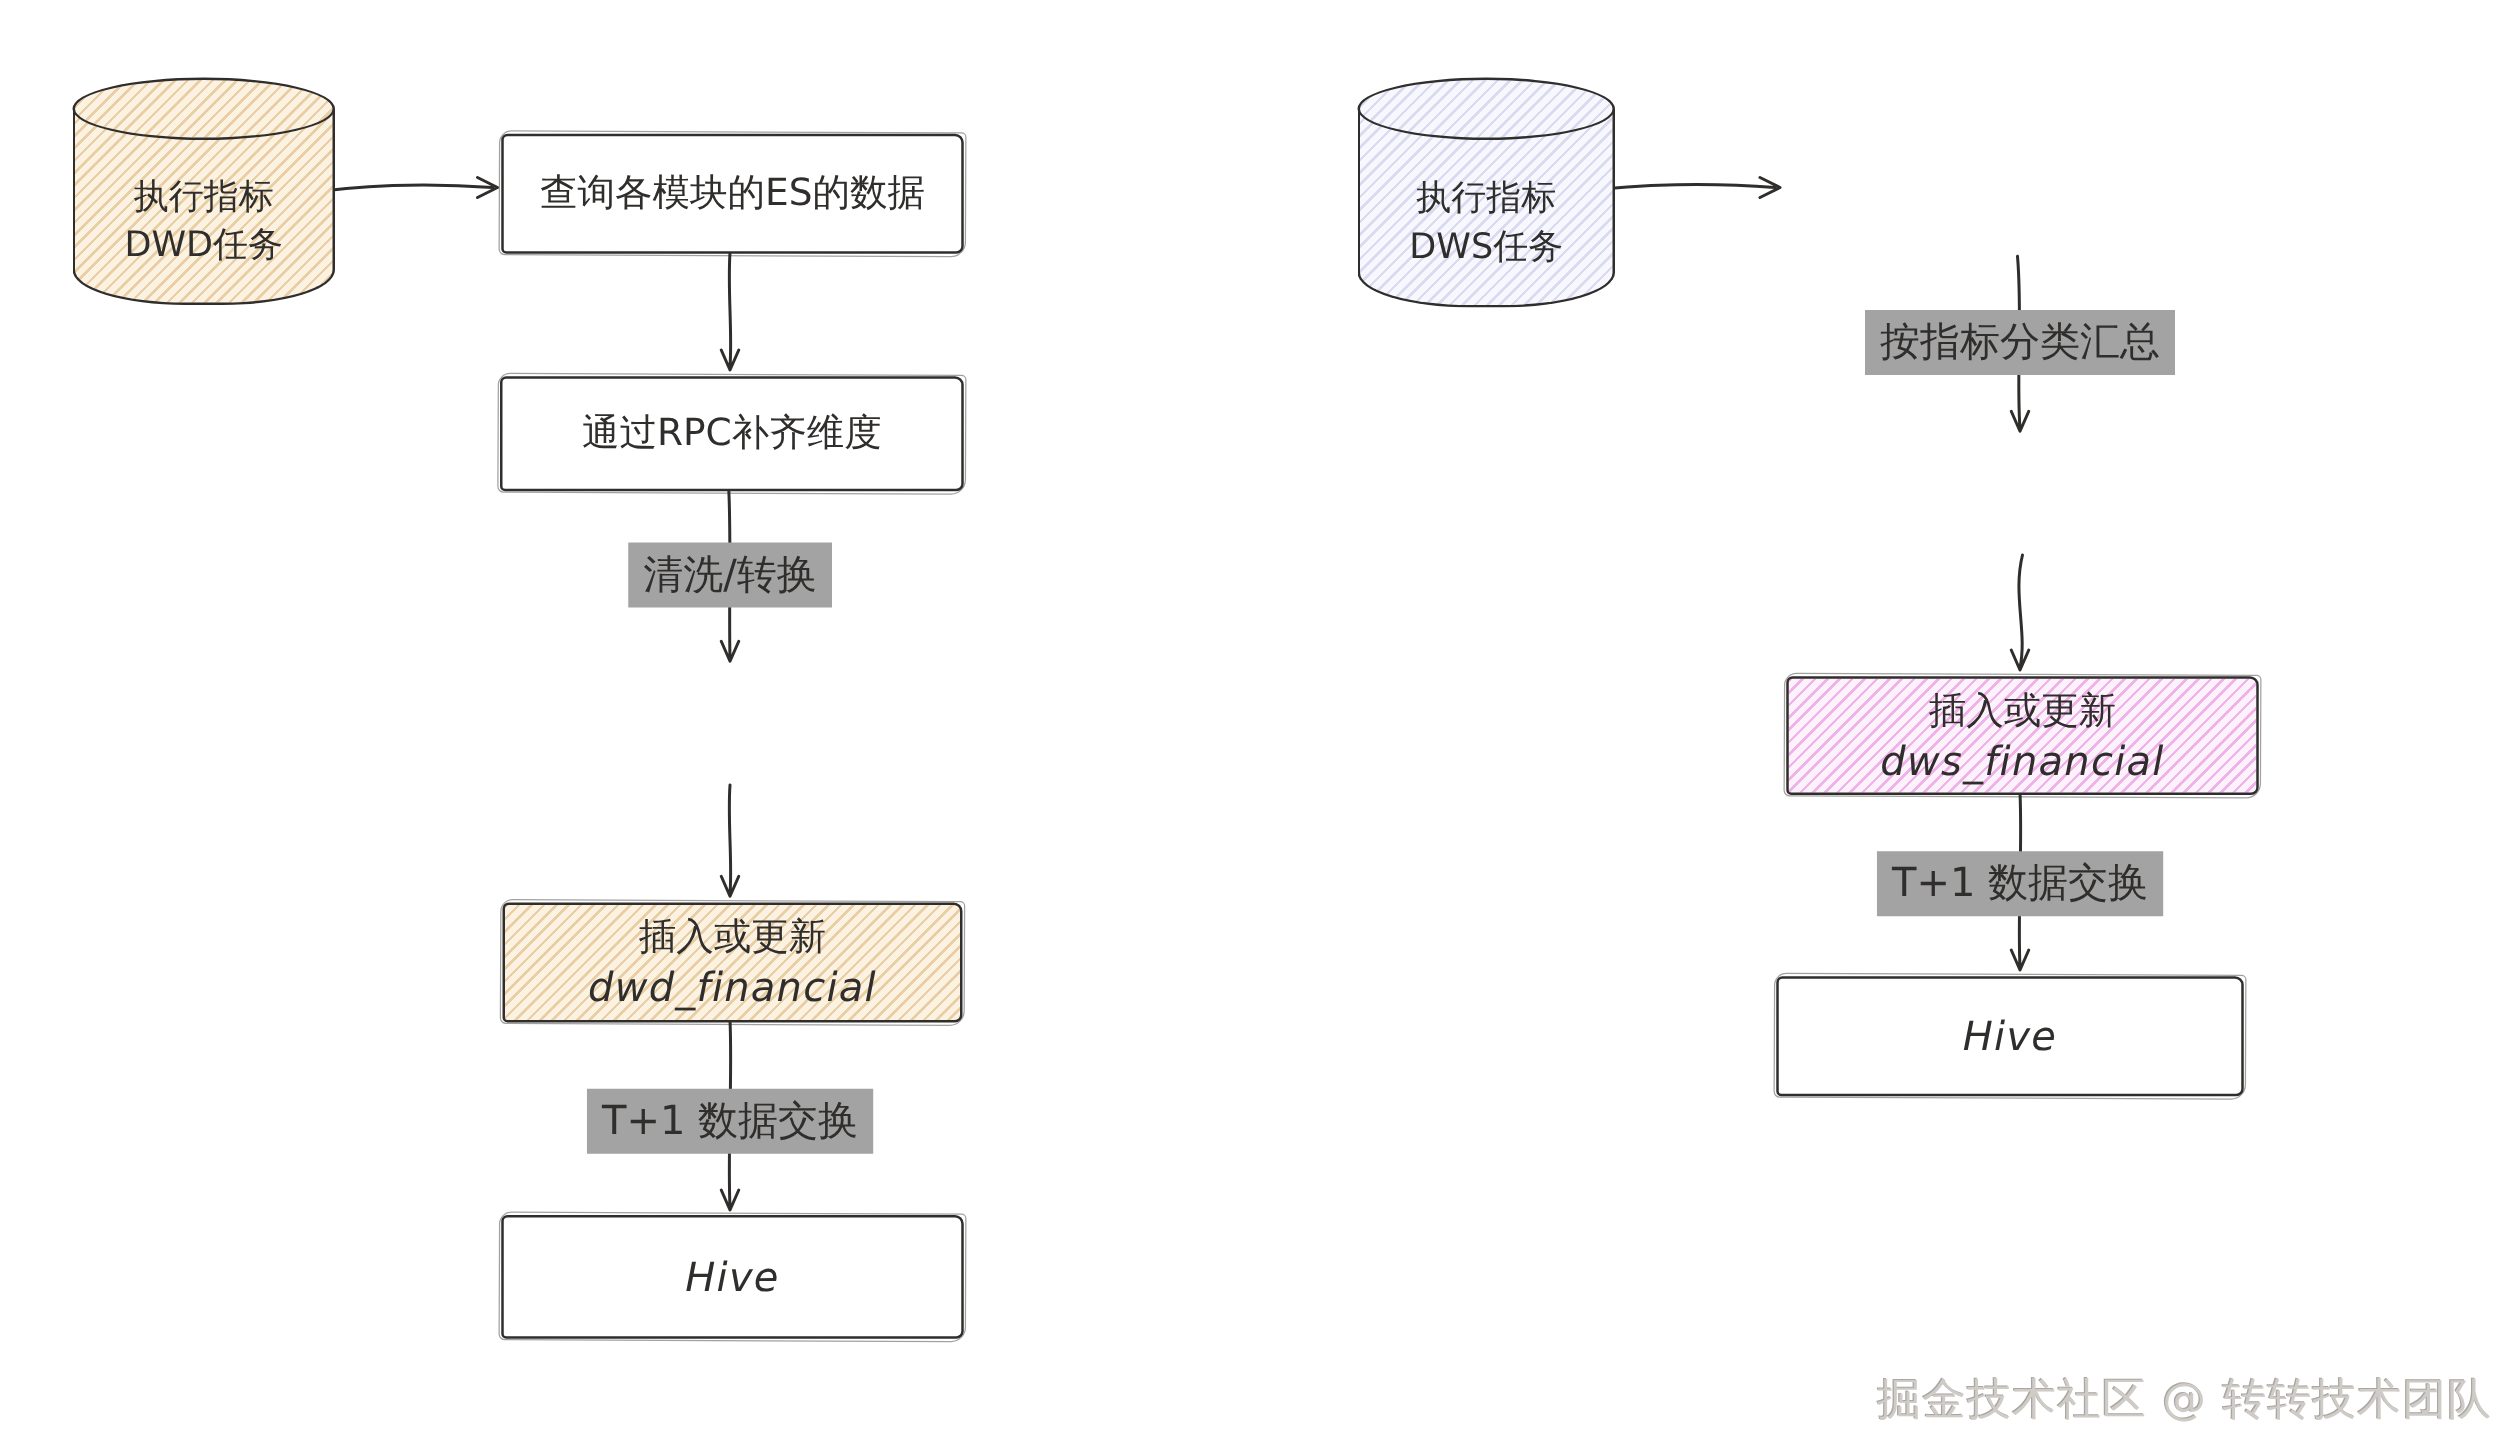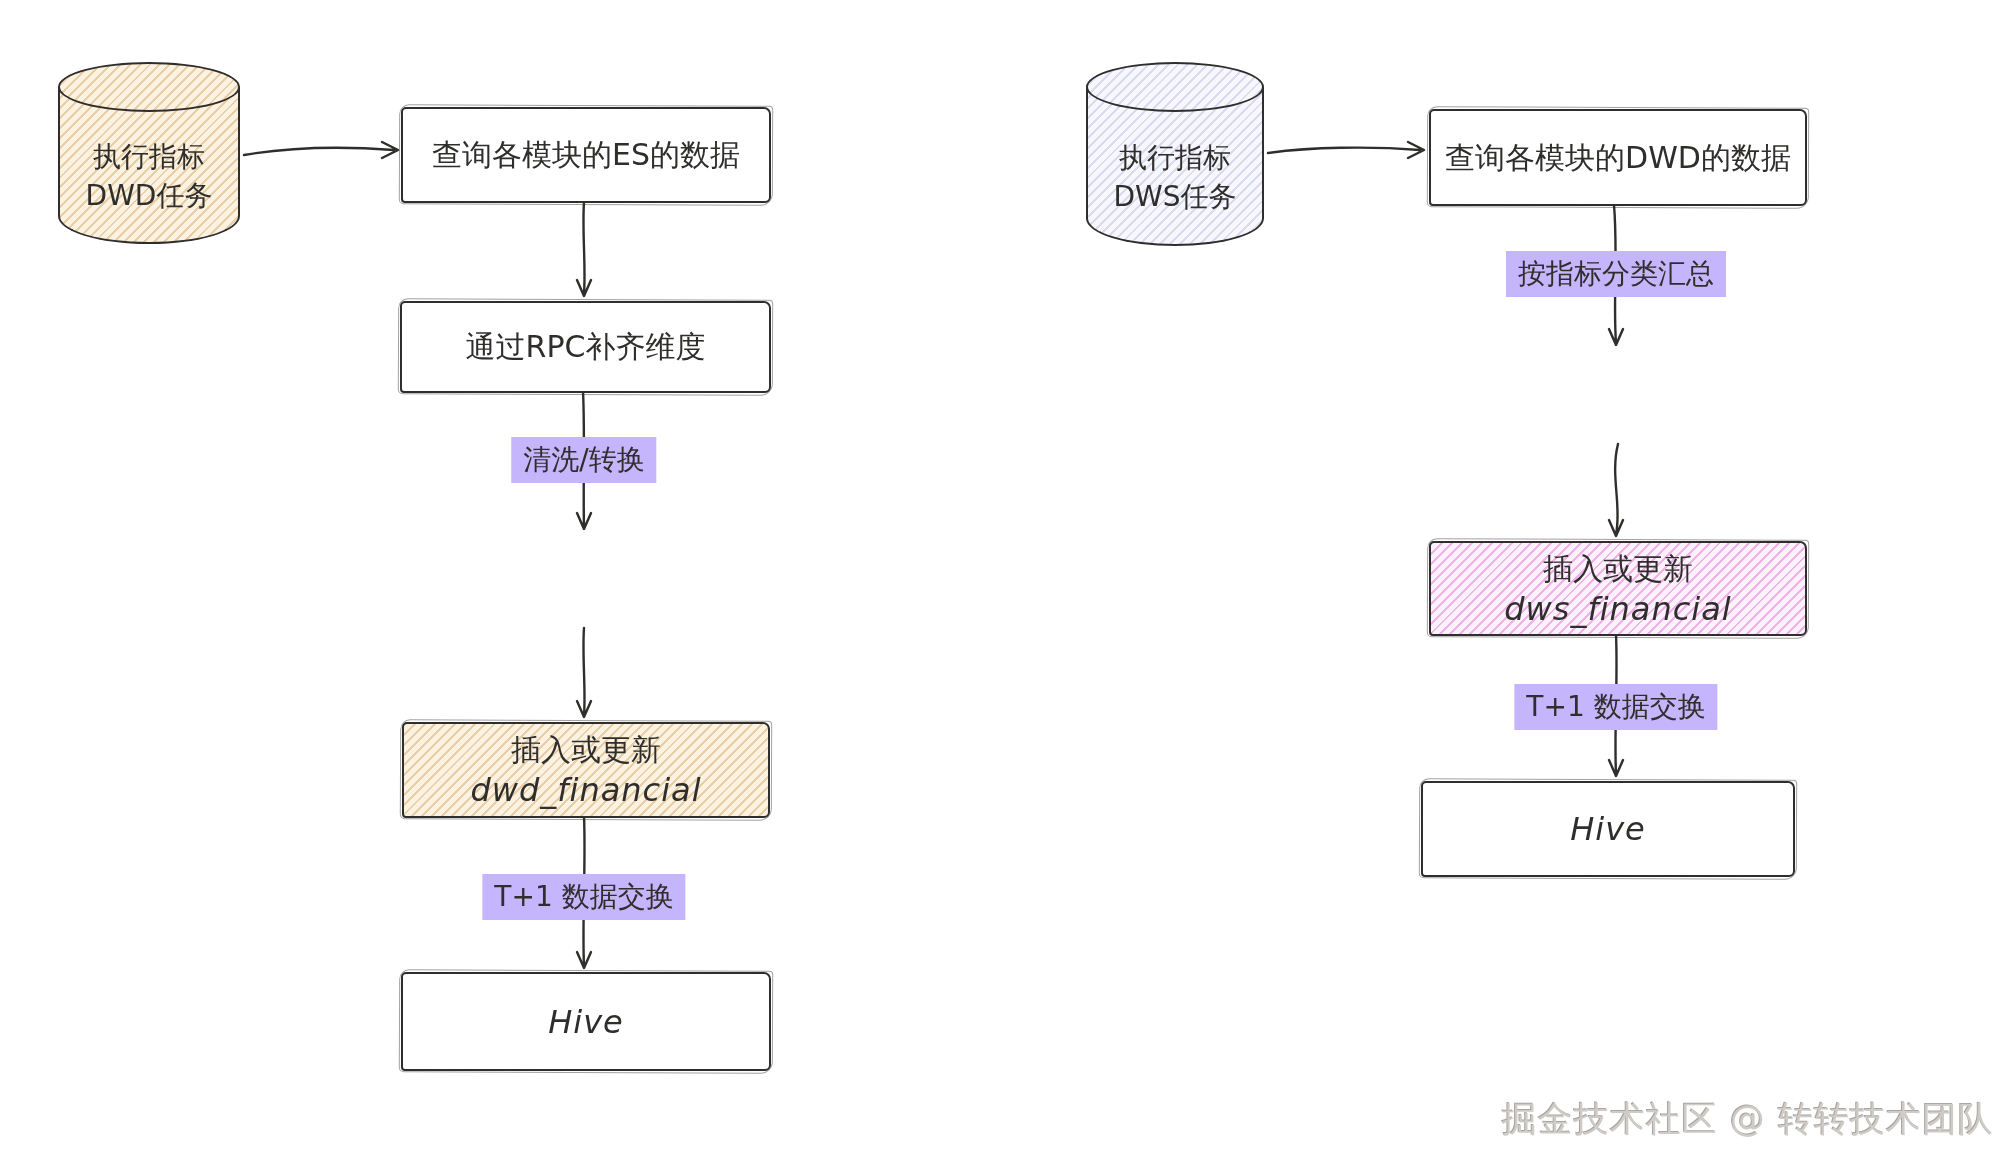--- a/index.html
+++ b/index.html
@@ -37,38 +37,38 @@
     background-image:repeating-linear-gradient(135deg,var(--lav-line) 0 2px,rgba(0,0,0,0) 2px 7px);
   }
   .hatch-pink{
     background-color:var(--pink-bg);
     background-image:repeating-linear-gradient(135deg,var(--pink-line) 0 2px,rgba(0,0,0,0) 2px 7px);
   }
   .node.hatch-tan,.node.hatch-pink{background-color:var(--tan-bg);}
   .node.hatch-pink{background-color:var(--pink-bg);}
   .node .latin{font-size:32px;letter-spacing:1px;font-style:italic;}
 
-  .cyl{position:absolute;z-index:2;}
+  .cyl{position:absolute;z-index:2;padding-left:28px;}
   .cyl-top{
     position:absolute;top:0;left:0;right:0;height:50px;box-sizing:border-box;
     border:2.5px solid var(--ink);border-radius:50%;z-index:2;
   }
   .cyl-body{
     position:absolute;top:25px;left:0;right:0;bottom:0;box-sizing:border-box;
     border:2.5px solid var(--ink);border-top:none;
     border-radius:0 0 90px 90px / 0 0 28px 28px;z-index:1;
   }
   .cyl-label{
     position:absolute;left:0;right:0;top:56px;bottom:10px;z-index:3;
     display:flex;flex-direction:column;align-items:center;justify-content:center;
     font-size:28px;line-height:39px;text-align:center;
   }
   .edge-label{
     position:absolute;z-index:2;transform:translate(-50%,-50%);
-    background:#c4b5fd;padding:4px 12px;font-size:28px;white-space:nowrap;
+    background:#a3a3a3;padding:4px 12px;font-size:32px;white-space:nowrap;
   }
   .watermark{
     position:absolute;z-index:3;right:18px;top:1096px;
     font-size:35px;letter-spacing:1px;color:var(--watermark);
     text-shadow:-1px -1px 0 #aaa6a2, 1px 1px 0 #ffffff;
   }
 </style>
 </head>
 <body>
 
@@ -119,23 +119,20 @@
 
   <div class="cyl" style="left:1086px;top:62px;width:178px;height:184px">
     <div class="cyl-top hatch-lav"></div>
     <div class="cyl-body hatch-lav"></div>
     <div class="cyl-label">
       <div>执行指标</div>
       <div>DWS任务</div>
     </div>
   </div>
 
-  <div class="node" style="left:1429px;top:109px;width:374px;height:93px">
-    <span>查询各模块的DWD的数据</span>
-  </div>
 
   <div class="edge-label" style="left:1616px;top:274px">按指标分类汇总</div>
 
 
   <div class="node hatch-pink" style="left:1429px;top:541px;width:374px;height:91px">
     <span>插入或更新</span>
     <span class="latin">dws_financial</span>
   </div>
 
   <div class="edge-label" style="left:1616px;top:707px">T+1 数据交换</div>

